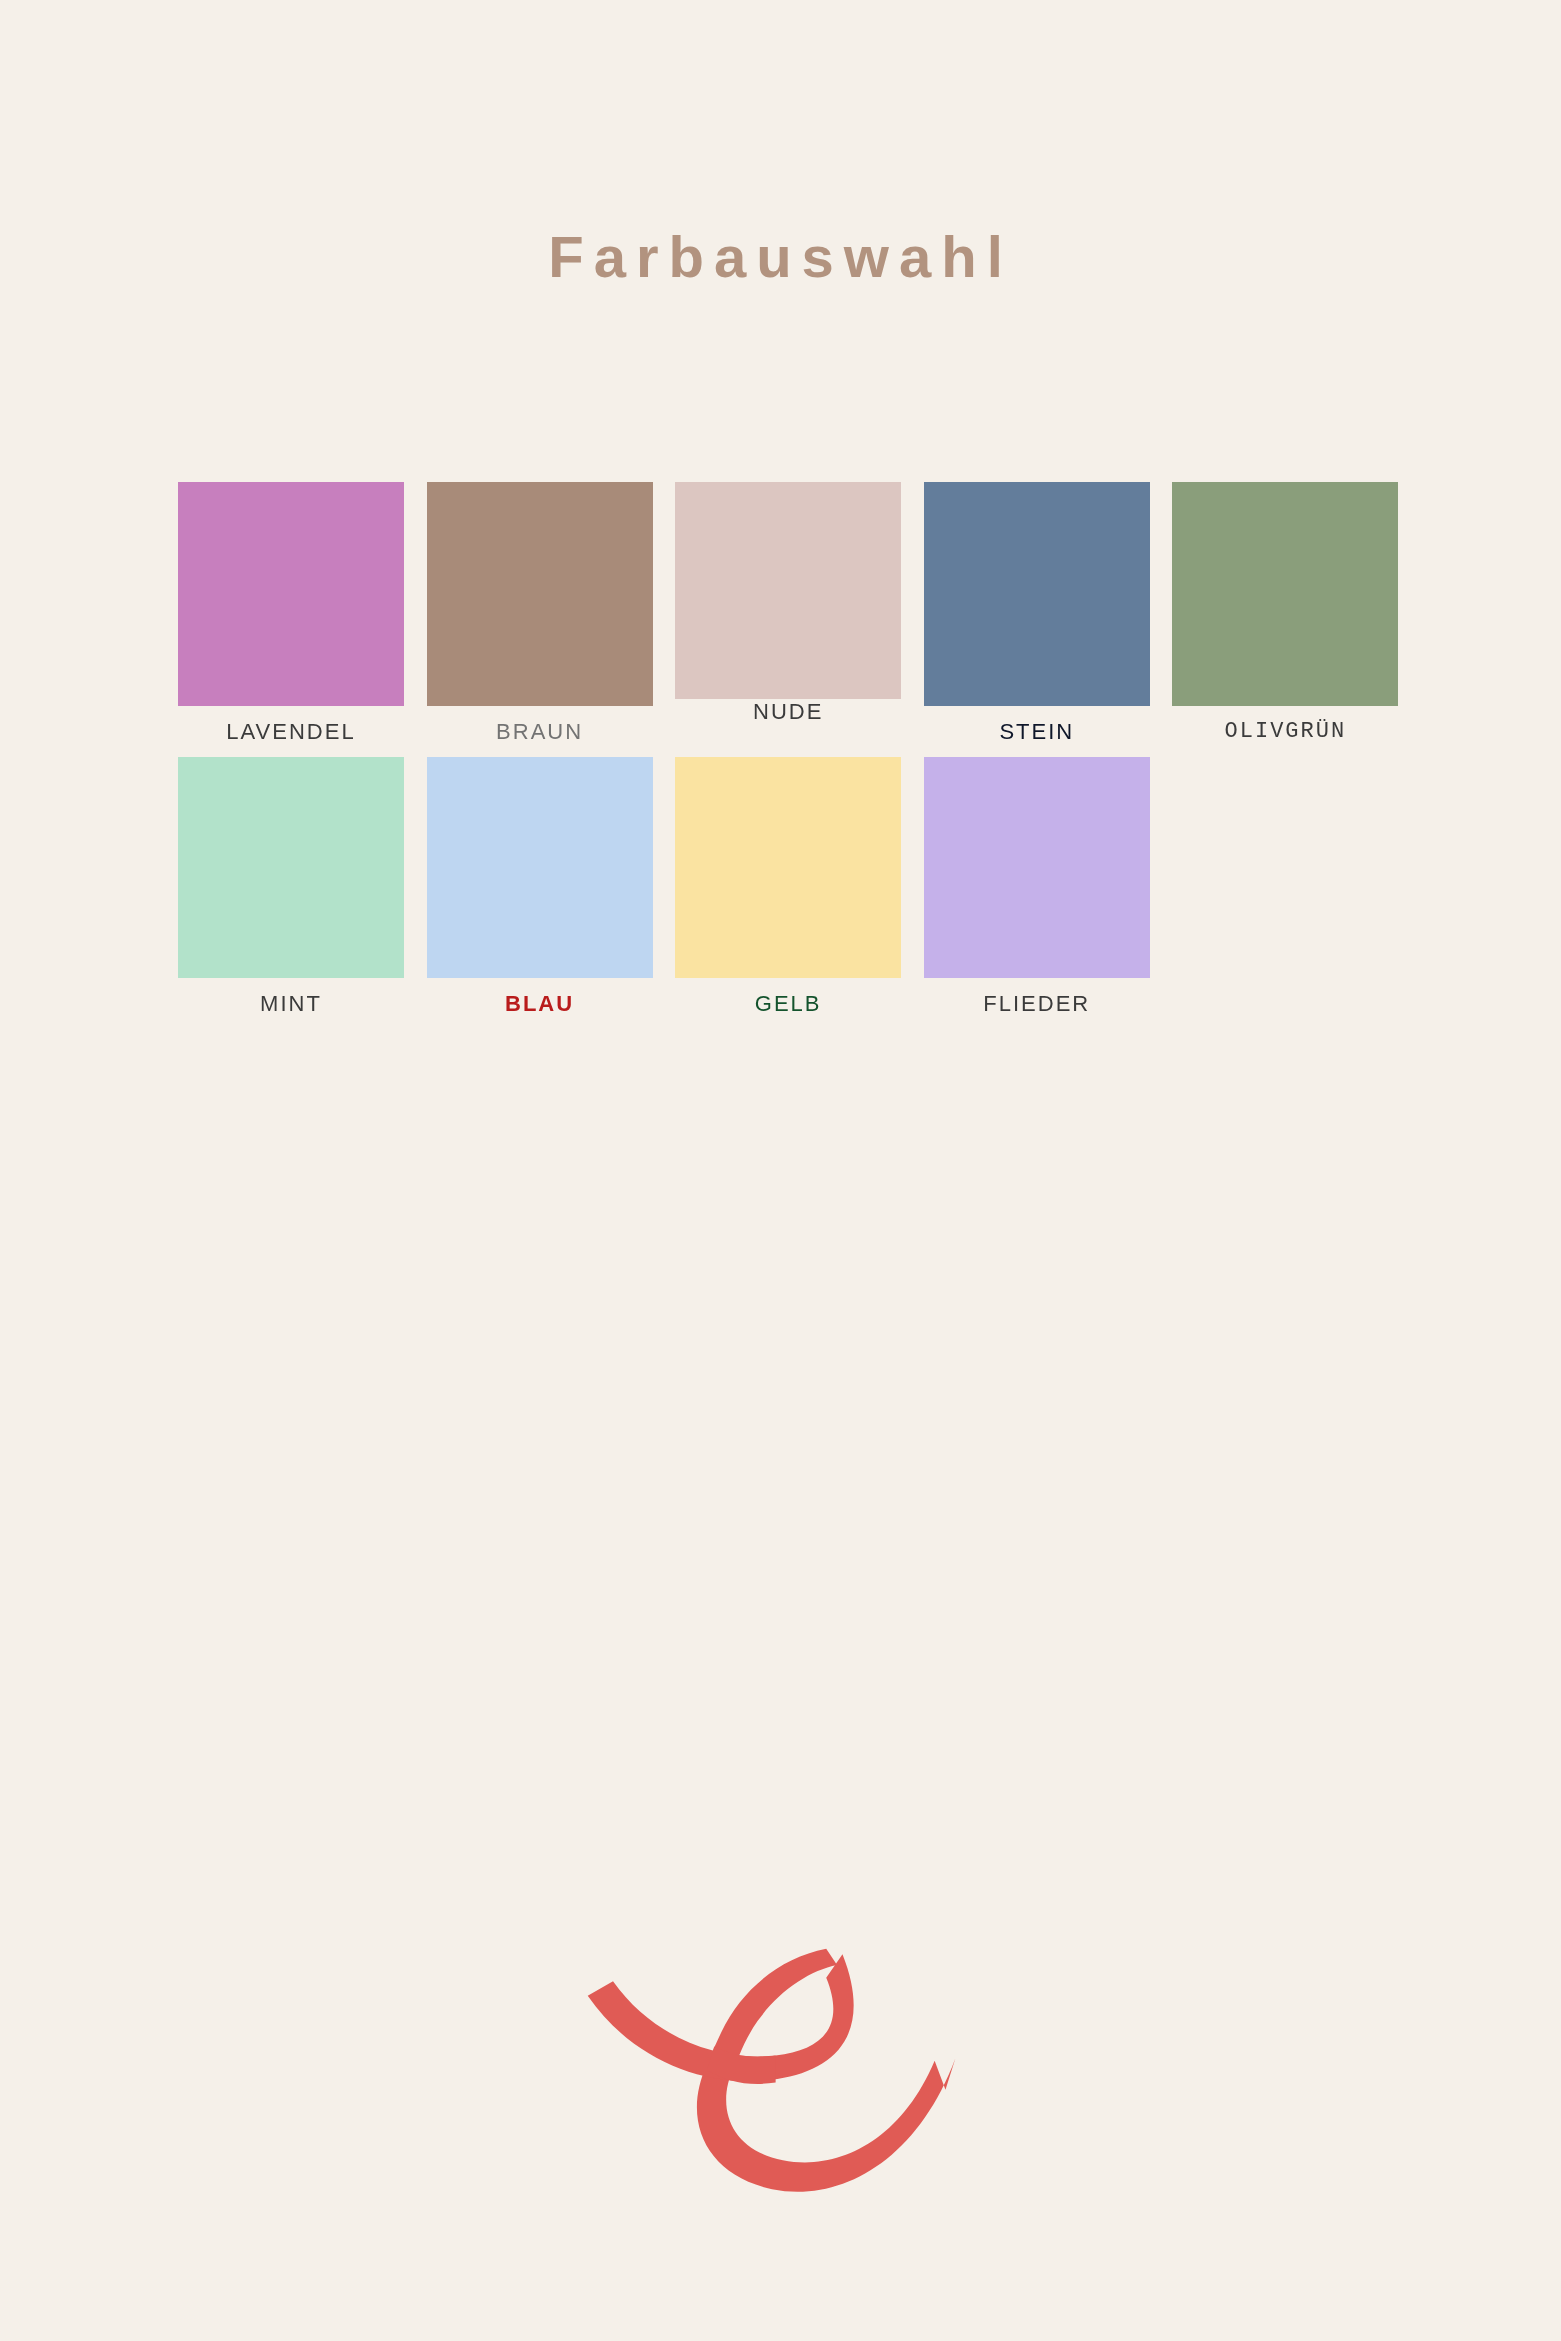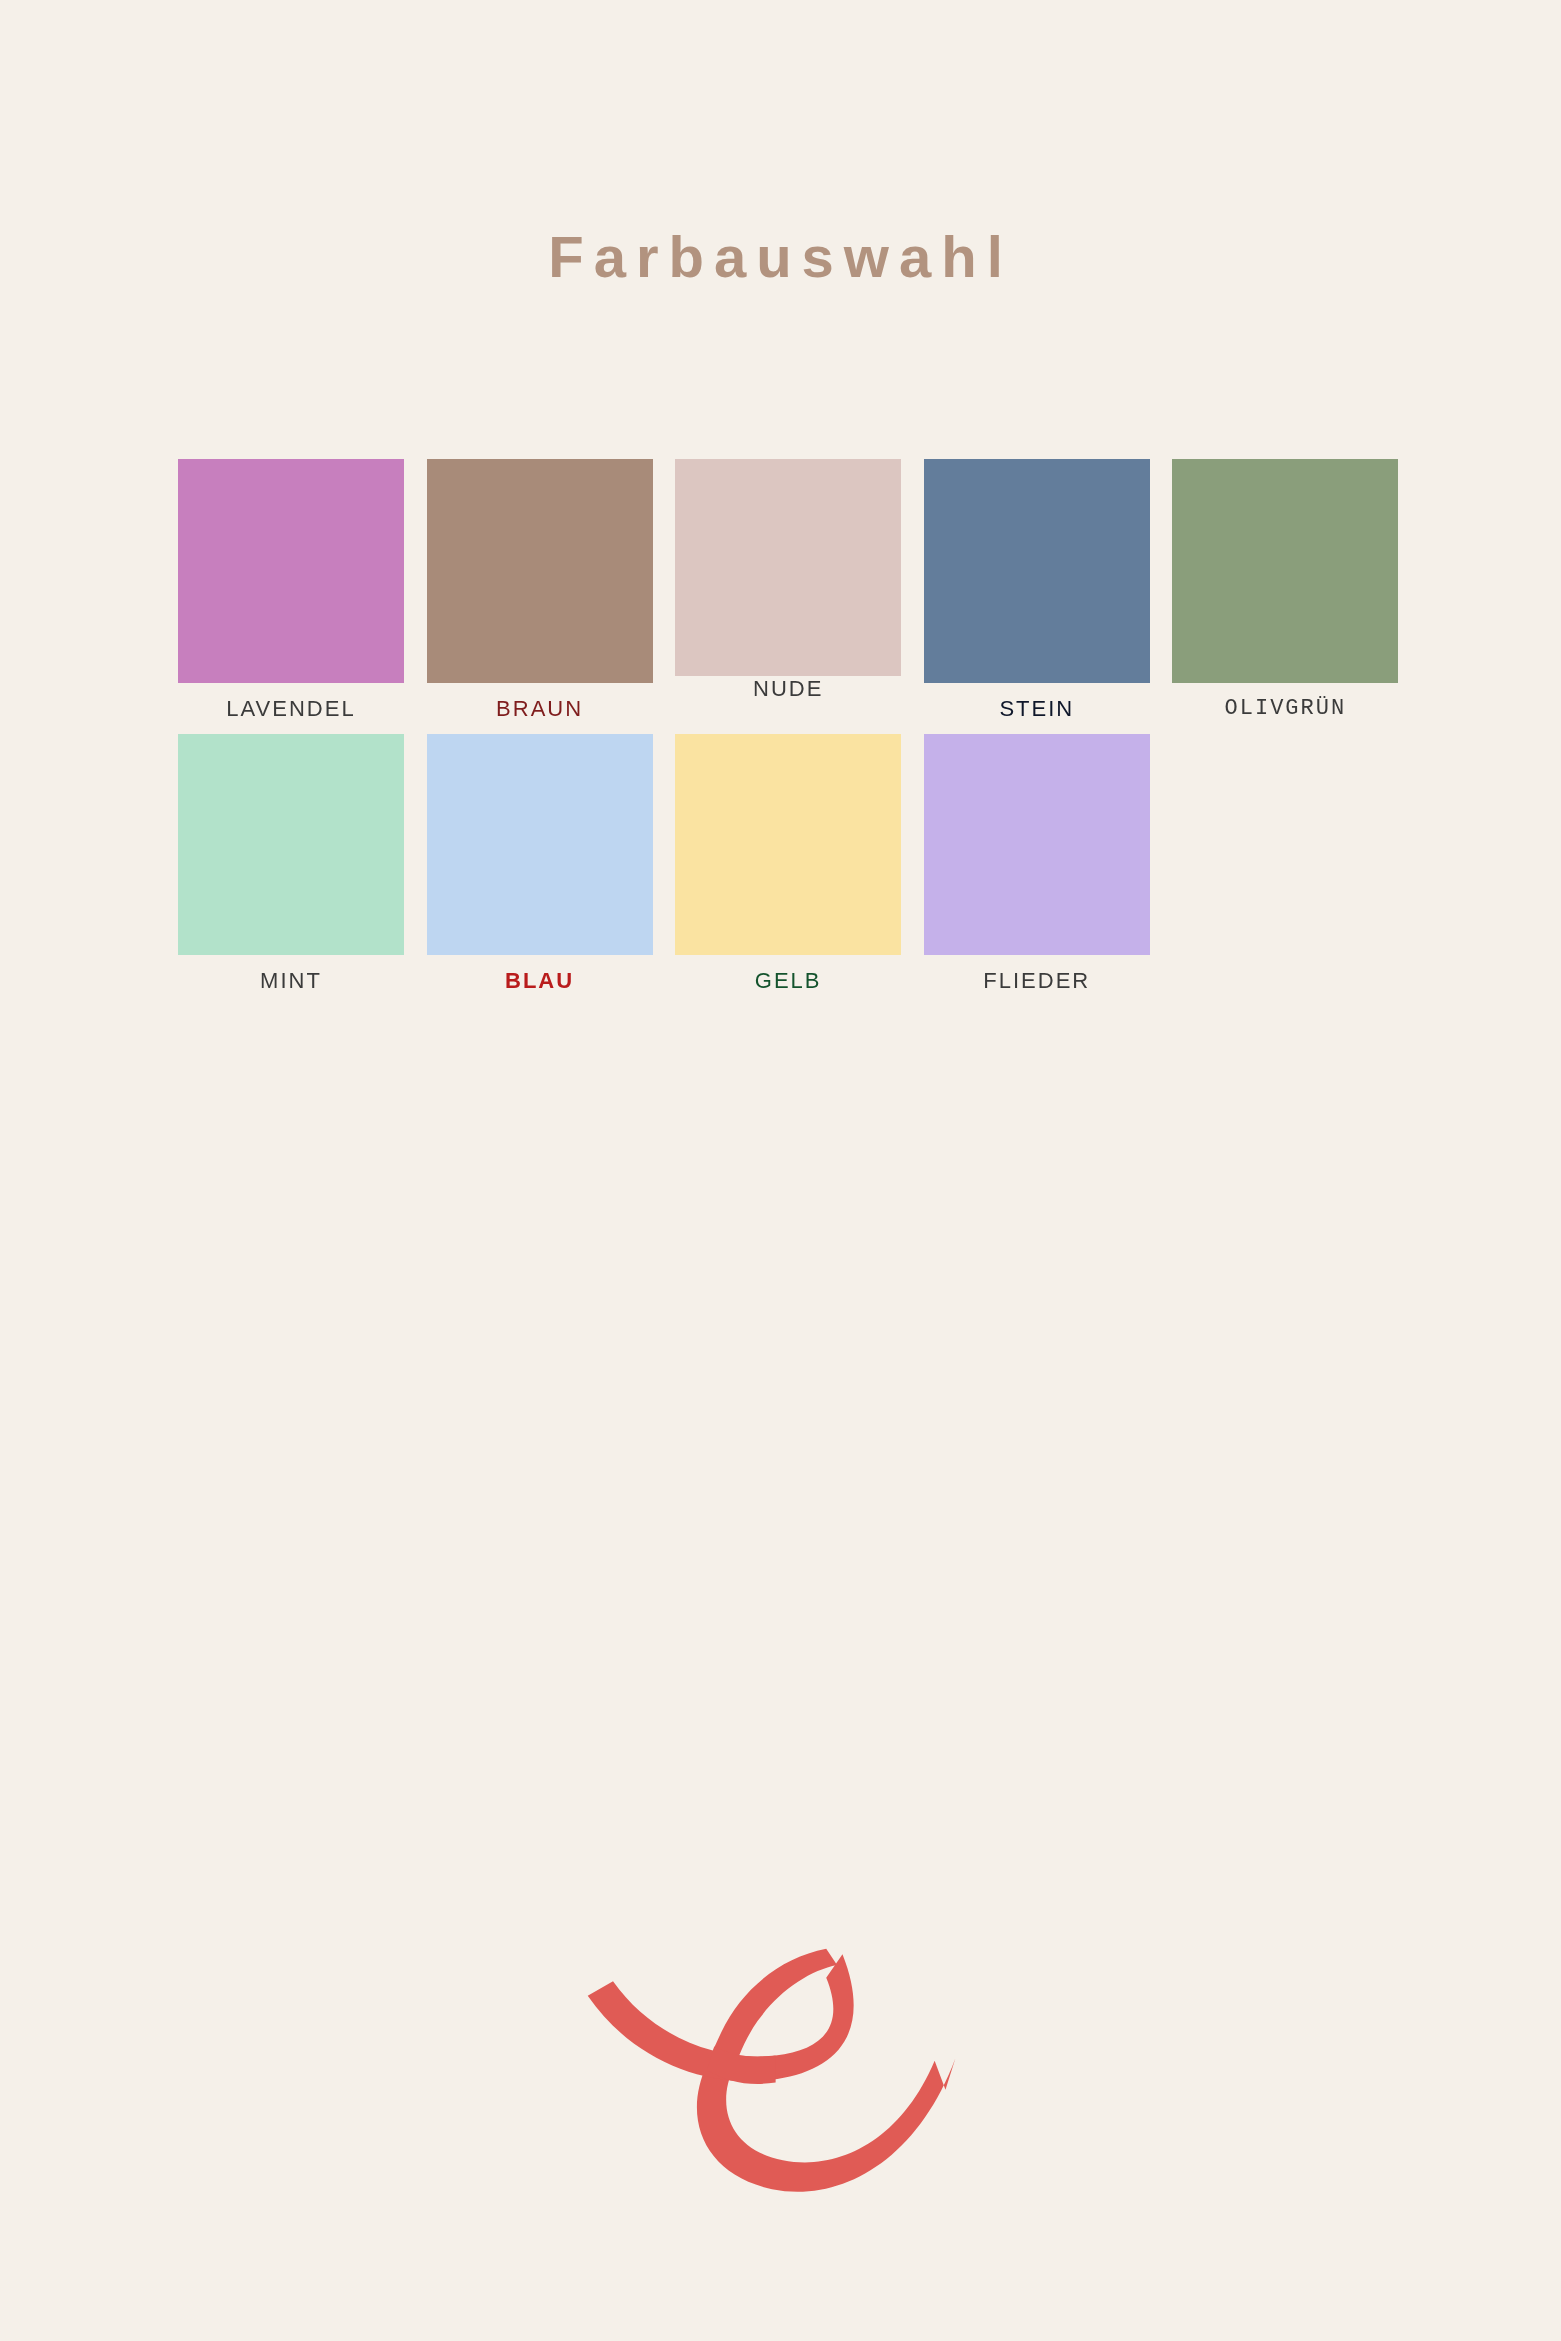--- a/index.html
+++ b/index.html
@@ -25,21 +25,21 @@
     font-weight:700;
     letter-spacing:10px;
     color:#b2937f;
     line-height:1.0;
     white-space:nowrap;
   }
 
   
   #grid {
     position:absolute;
-    left:178px; top:459px;
+    left:178px; top:482px;
     width:1222px;
   }
   .row {
     display:flex;
     justify-content:flex-start;
     align-items:flex-start;
   }
   .row.row1 { margin-bottom:0px; }
   .cell {
     width:226px;
@@ -89,21 +89,21 @@
 
   <div id="grid">
 
     <div class="row row1">
       <div class="cell">
         <div class="swatch" style="background: rgb(199, 127, 190);"></div>
         <div class="swatch-label" style="color: rgb(59, 59, 59);">LAVENDEL</div>
       </div>
       <div class="cell">
         <div class="swatch" style="background: rgb(168, 139, 121);"></div>
-        <div class="swatch-label" style="color: #7f1d1d;">BRAUN</div>
+        <div class="swatch-label" style="color: #737373;">BRAUN</div>
       </div>
       <div class="cell short">
         <div class="swatch" style="background: rgb(220, 198, 193);"></div>
         <div class="swatch-label" style="color: rgb(59, 59, 59);">NUDE</div>
       </div>
       <div class="cell">
         <div class="swatch" style="background: rgb(99, 125, 155);"></div>
         <div class="swatch-label" style="color: #0f172a;">STEIN</div>
       </div>
       <div class="cell">

